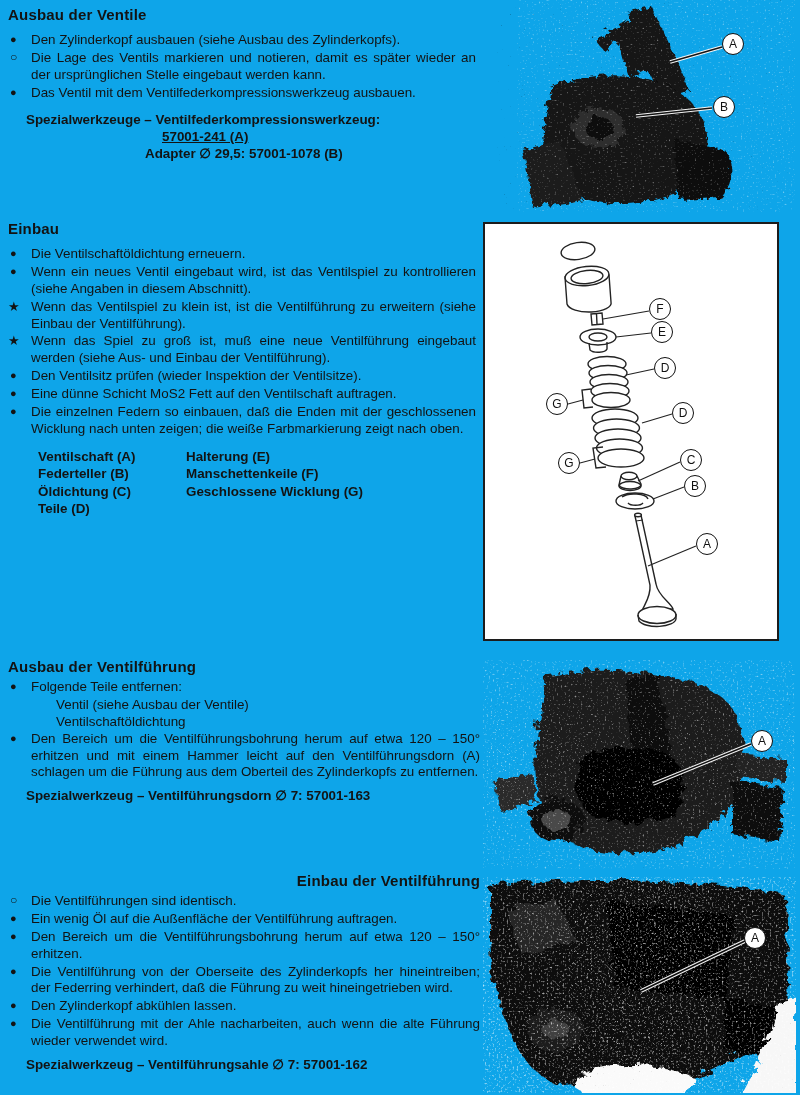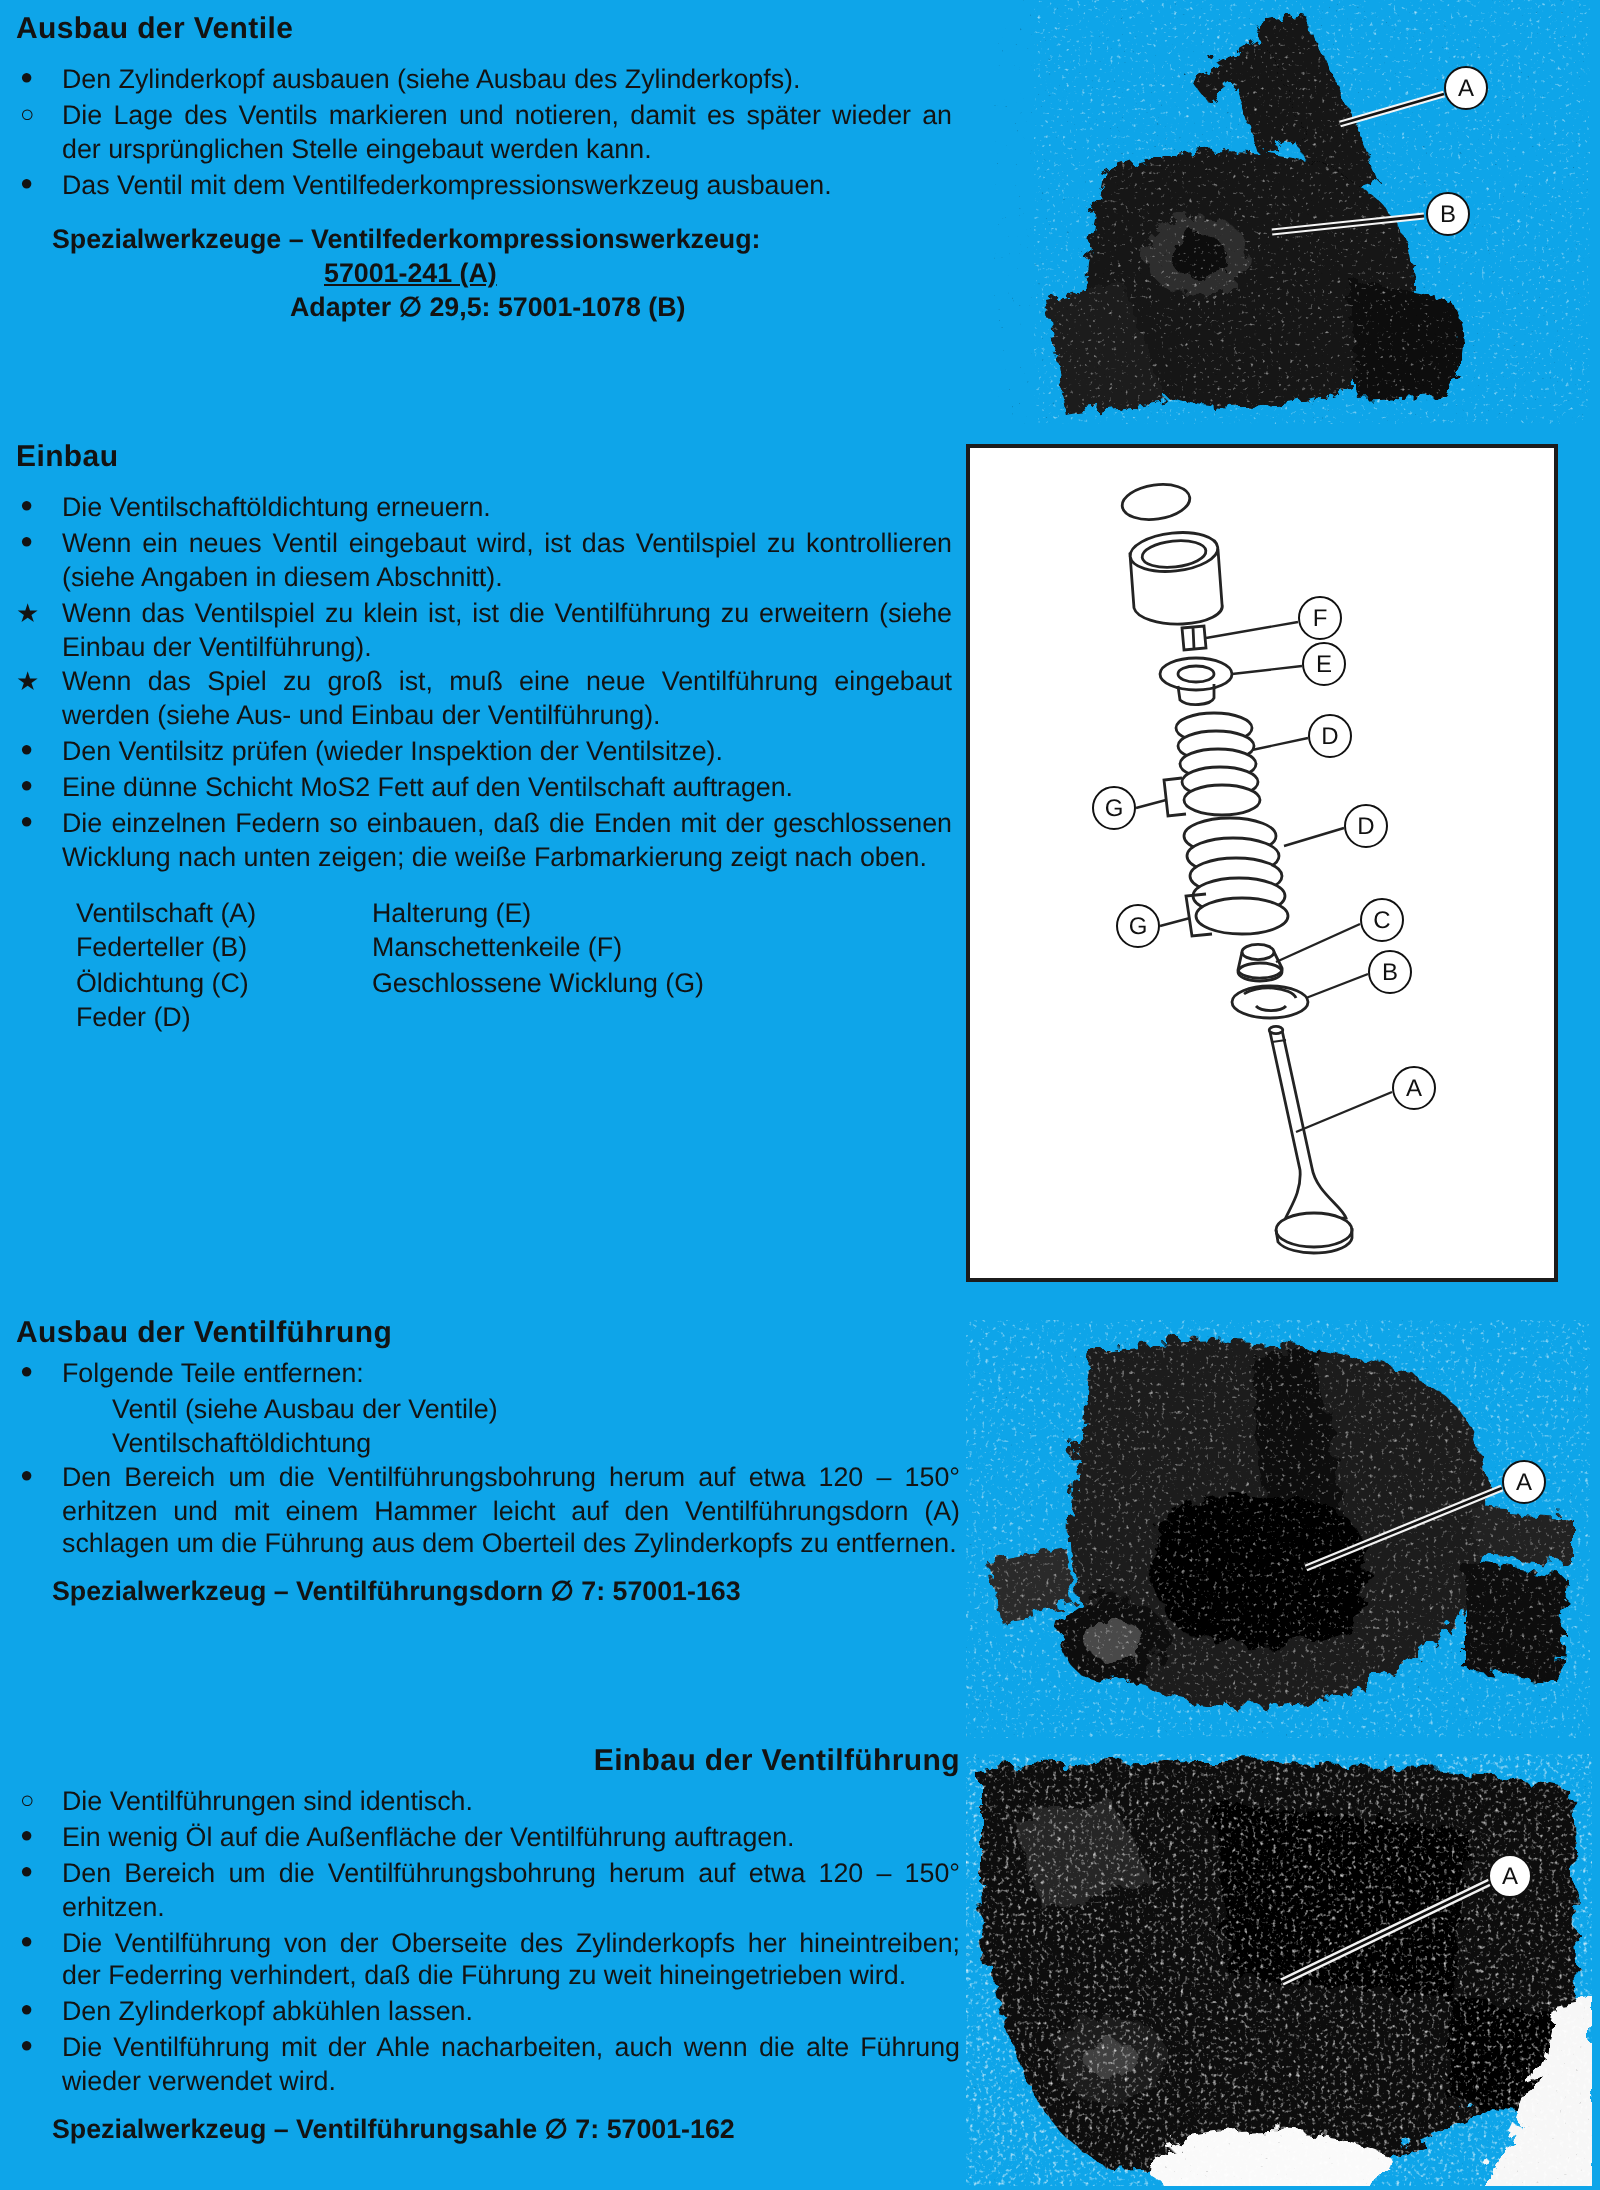--- a/index.html
+++ b/index.html
@@ -20,21 +20,21 @@
   .b-filled .glyph{font-size:11px;top:1px;}
   .b-open .glyph{font-size:12px;top:0;}
   .b-star .glyph{font-size:13px;left:0;top:0;}
   .subline{padding-left:48px;margin:0;}
   .tools{font-weight:bold;font-size:13.4px;line-height:1.3;margin-top:9px;padding-left:18px;}
   .tools .t2{padding-left:136px;text-decoration:underline;}
   .tools .t3{padding-left:119px;}
   .tool-single{font-weight:bold;font-size:13.4px;margin-top:7px;padding-left:18px;}
   .parts{display:flex;margin-top:10px;padding-left:30px;font-size:13.4px;line-height:1.3;}
   .parts .col1{width:148px;}
-  .parts div{white-space:nowrap;}
+  .parts div{white-space:nowrap;font-weight:bold;}
 
   
   .figure{position:absolute;}
   .figure svg{position:absolute;left:0;top:0;}
   .diagram-box{border:2px solid #1c1c1c;background:#fff;}
   .callout{
     position:absolute;width:20px;height:20px;border:1.5px solid #111;border-radius:50%;
     background:#fff;display:flex;align-items:center;justify-content:center;
     font-size:12px;color:#111;transform:translate(-50%,-50%);z-index:5;line-height:1;
   }
@@ -67,21 +67,21 @@
       <p class="item b-star"><span class="glyph">★</span><span>Wenn das Spiel zu groß ist, muß eine neue Ventilführung eingebaut werden (siehe Aus- und Einbau der Ventilführung).</span></p>
       <p class="item b-filled"><span class="glyph">●</span><span>Den Ventilsitz prüfen (wieder Inspektion der Ventilsitze).</span></p>
       <p class="item b-filled"><span class="glyph">●</span><span>Eine dünne Schicht MoS2 Fett auf den Ventilschaft auftragen.</span></p>
       <p class="item b-filled"><span class="glyph">●</span><span>Die einzelnen Federn so einbauen, daß die Enden mit der geschlossenen Wicklung nach unten zeigen; die weiße Farbmarkierung zeigt nach oben.</span></p>
     </div>
     <div class="parts">
       <div class="col1">
         <div>Ventilschaft (A)</div>
         <div>Federteller (B)</div>
         <div>Öldichtung (C)</div>
-        <div>Feder (D)</div>
+        <div>Teile (D)</div>
       </div>
       <div class="col2">
         <div>Halterung (E)</div>
         <div>Manschettenkeile (F)</div>
         <div>Geschlossene Wicklung (G)</div>
       </div>
     </div>
   </div>
 
   <div class="section" style="top:658px;left:8px;width:472px;">

